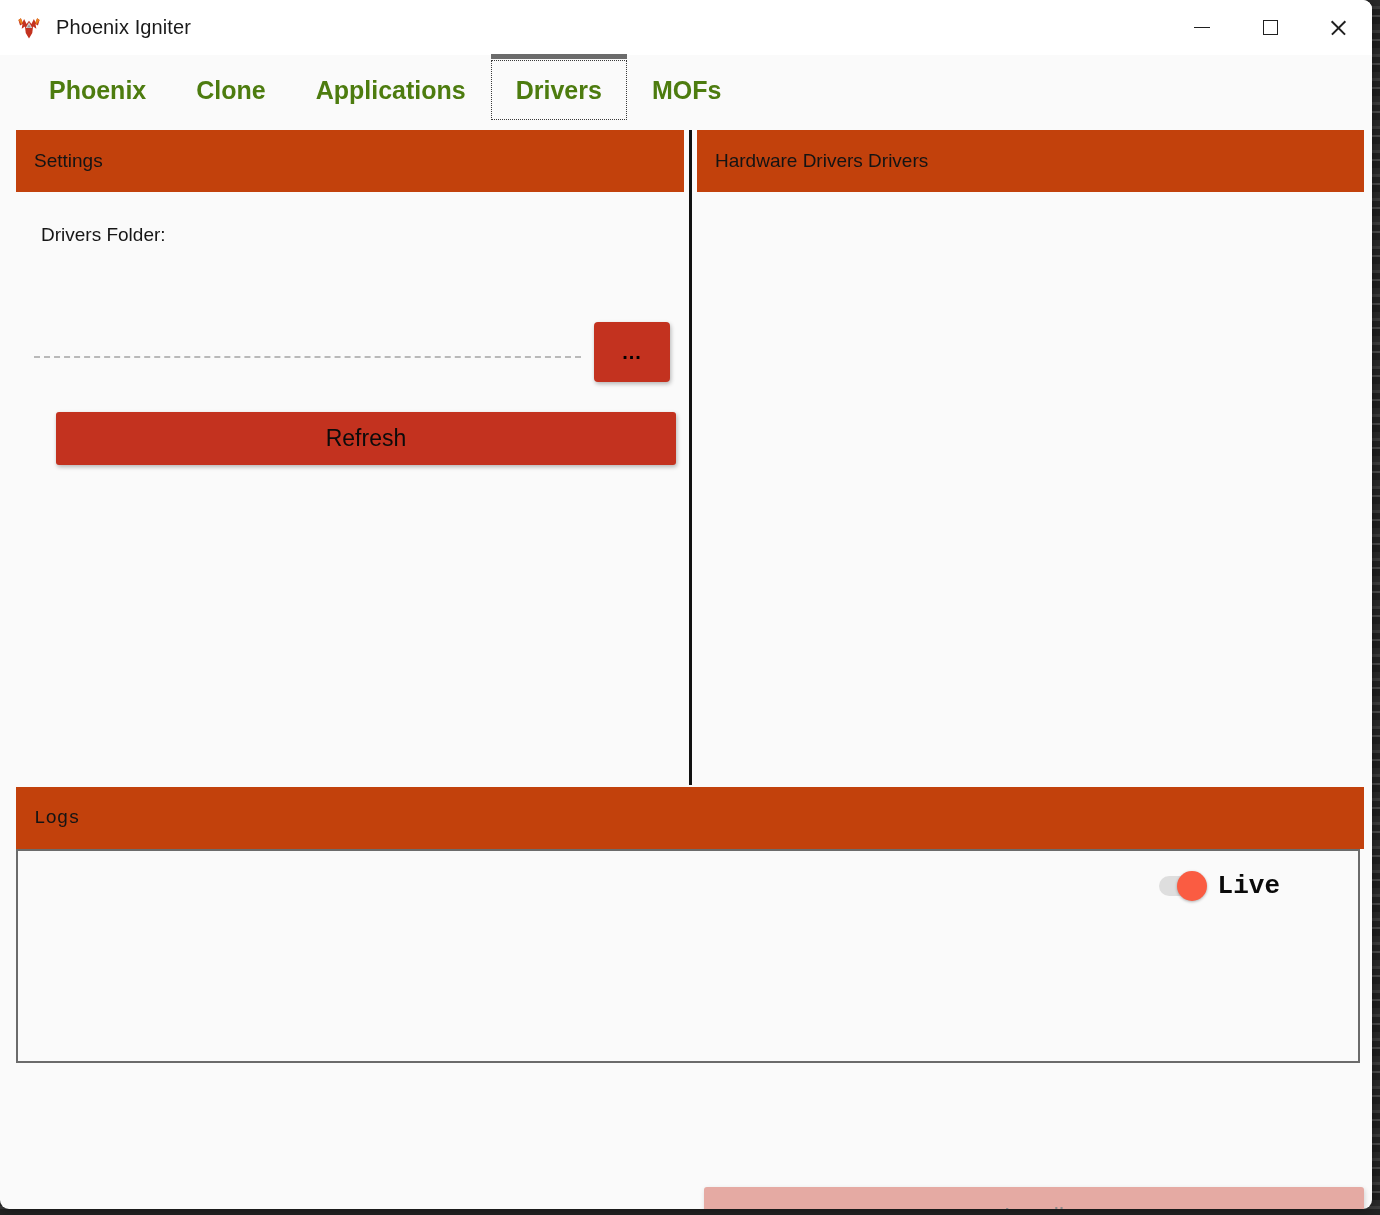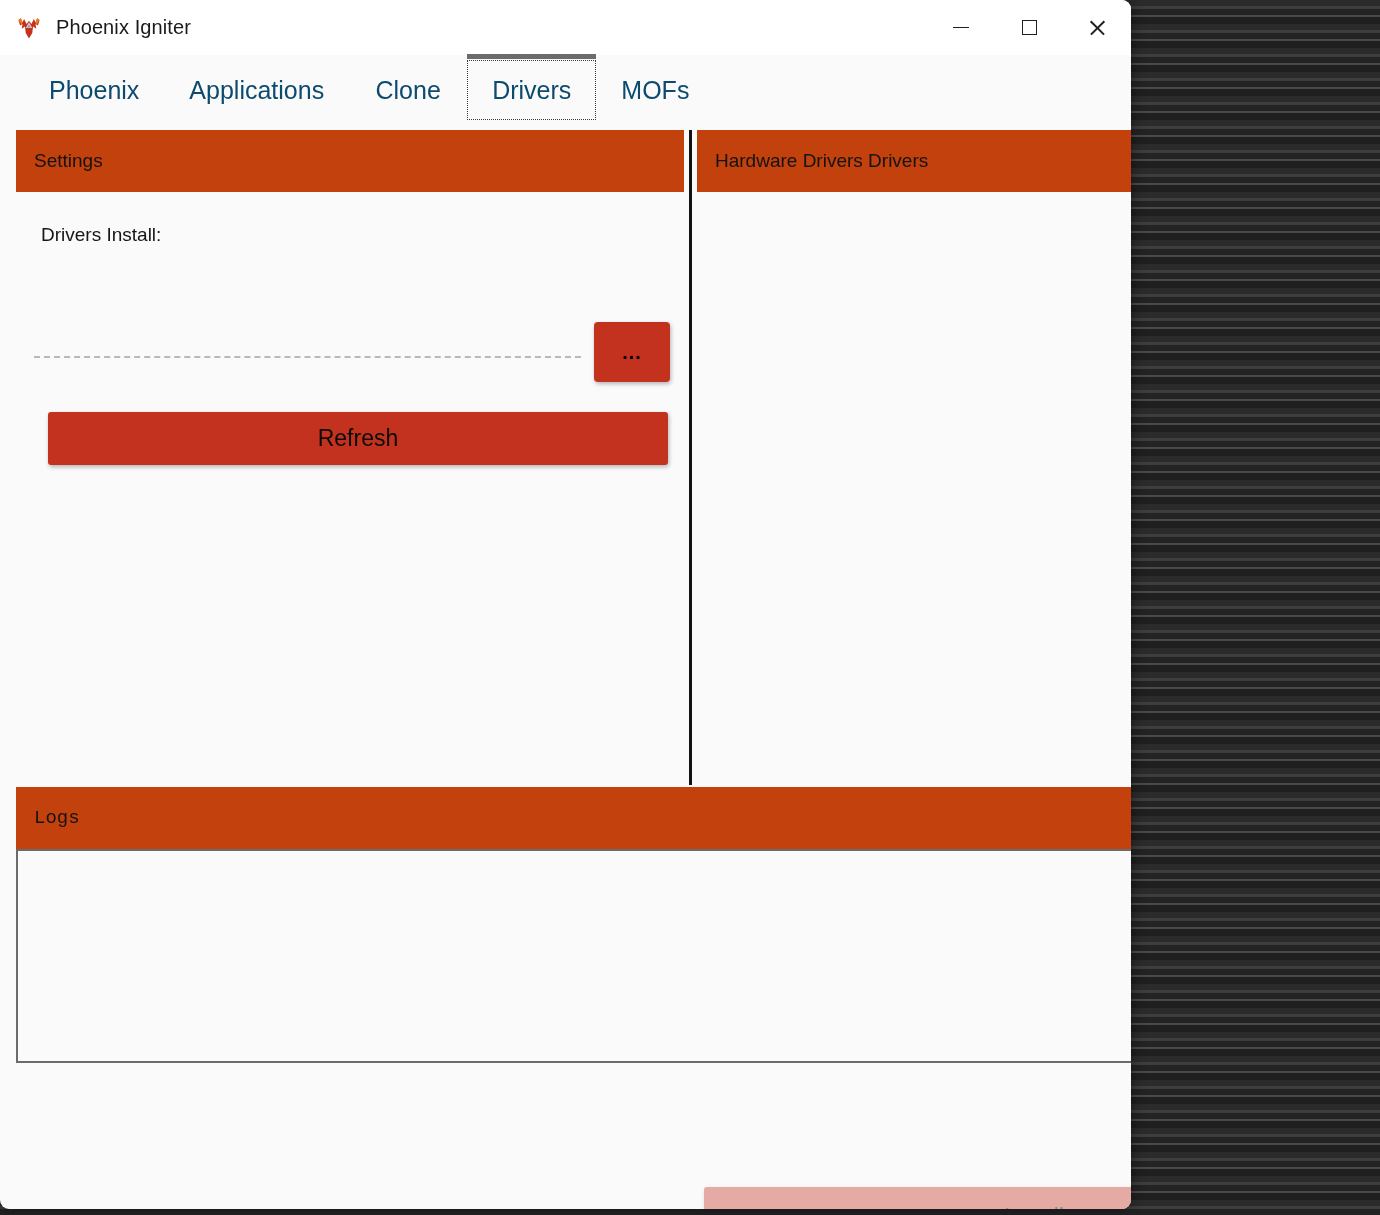--- a/index.html
+++ b/index.html
@@ -28,21 +28,21 @@
         #232323 9px, #232323 15px,
         #4a4a4a 15px, #4a4a4a 17px,
         #1f1f1f 17px, #1f1f1f 24px
       );
   }
 
   .window {
     position: absolute;
     left: 0;
     top: 0;
-    width: 1131px;
+    width: 1372px;
     height: 1209px;
     background: #fafafa;
     border-radius: 0 9px 9px 9px;
     overflow: hidden;
     box-shadow: 0 0 14px rgba(0,0,0,.45);
   }
 
   
   .titlebar {
     height: 55px;
@@ -100,25 +100,26 @@
   }
   .tab {
     position: relative;
     display: flex;
     align-items: center;
     justify-content: center;
     padding: 0 24px;
     margin-top: 5px;
     margin-bottom: 10px;
     font-size: 25px;
-    color: #0c4a6e;
+    color: #4d7c0f;
     background: transparent;
     border: 1px solid transparent;
     cursor: default;
     min-width: 118px;
+    font-weight: bold;
   }
   .tab.selected {
     border: 1px dotted #3a3a3a;
     background: #fafafa;
   }
   .tab.selected:before {
     content: "";
     position: absolute;
     left: -1px; right: -1px;
     top: -7px;
@@ -190,21 +191,21 @@
     color: #000;
     font-size: 20px;
     font-weight: bold;
     letter-spacing: 1px;
     line-height: 0.4;
     cursor: default;
     box-shadow: 1px 2px 4px rgba(0,0,0,.28);
   }
   .refresh-btn {
     position: absolute;
-    left: 32px;
+    left: 40px;
     top: 220px;
     width: 620px;
     height: 53px;
     background: #c3321f;
     border: none;
     border-radius: 3px;
     color: #0b0b0b;
     font-family: "Liberation Sans", sans-serif;
     font-size: 23px;
     cursor: default;
@@ -327,41 +328,41 @@
         <span class="glyph-close"></span>
       </button>
     </div>
   </div>
 
   <div class="tabstrip">
     <div class="tab">
         <span>Phoenix</span>
       </div>
     <div class="tab">
+        <span>Clone</span>
+      </div>
+    <div class="tab">
         <span>Applications</span>
-      </div>
-    <div class="tab">
-        <span>Clone</span>
       </div>
     <div class="tab selected">
         <span>Drivers</span>
       </div>
     <div class="tab">
         <span>MOFs</span>
       </div>
   </div>
 
   <div class="body-area">
 
     <div class="settings-panel">
       <div class="panel-header">
         <span>Settings</span>
       </div>
       <div class="settings-body">
-        <div class="field-label">Drivers Install:</div>
+        <div class="field-label">Drivers Folder:</div>
         <input class="folder-input" type="text" placeholder="" style="">
         <button class="browse-btn">...</button>
         <button class="refresh-btn">Refresh</button>
       </div>
     </div>
 
     <div class="v-divider"></div>
 
     <div class="hardware-panel">
       <div class="panel-header">

